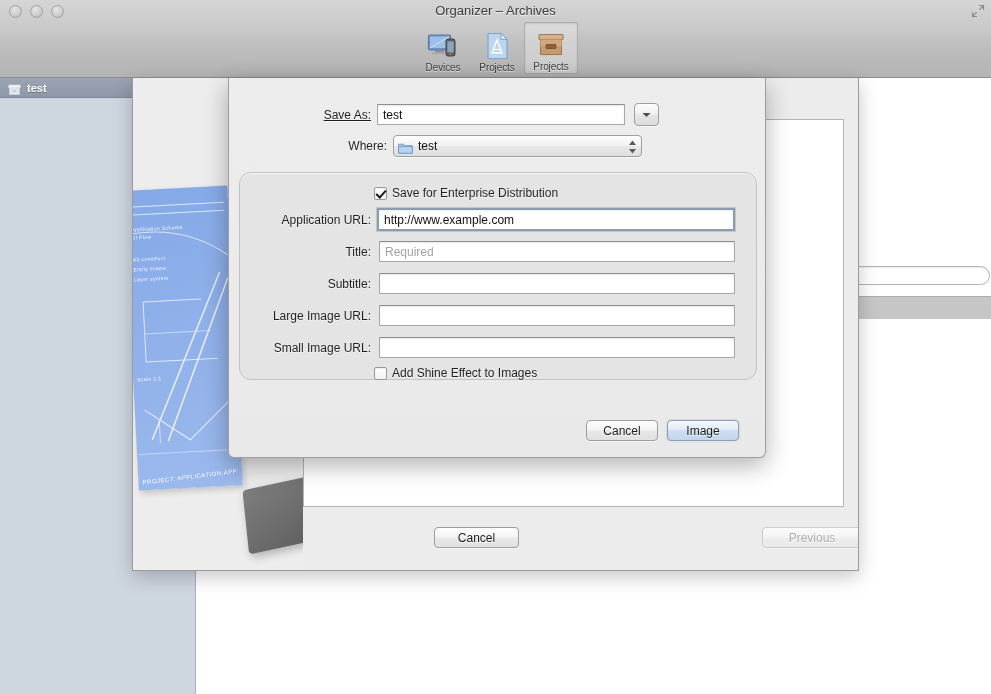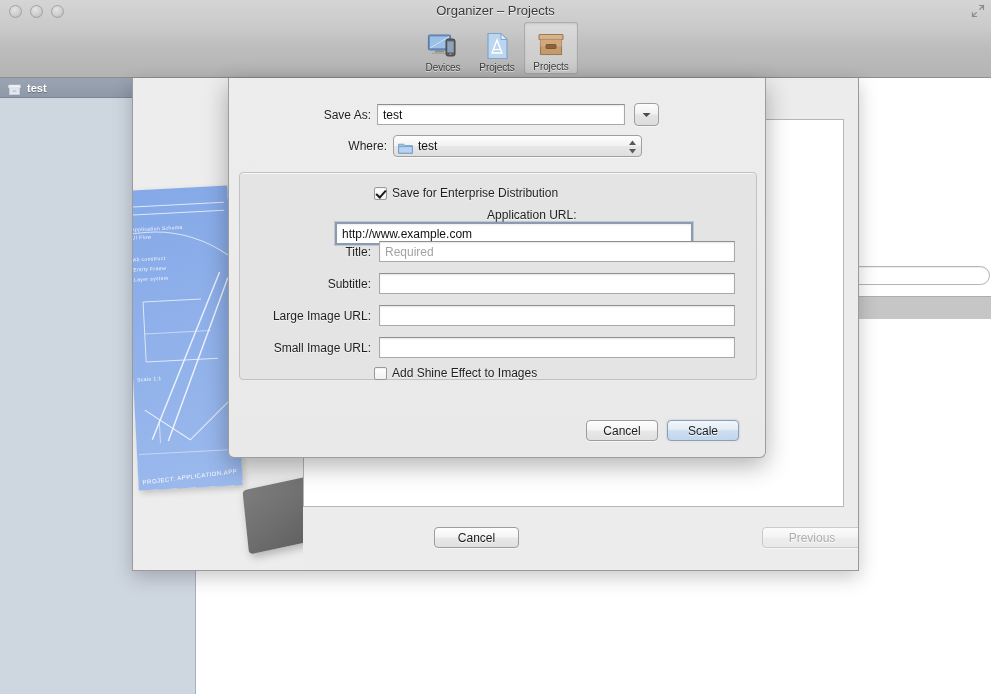--- a/index.html
+++ b/index.html
@@ -276,21 +276,21 @@
     position: absolute; right: 4px; top: 3px;
     width: 9px; height: 16px;
     display: flex; flex-direction: column; align-items: center; justify-content: space-between;
   }
 
   .group-box {
     position: absolute; left: 10px; top: 94px;
     width: 518px; height: 208px;
     background: #e4e4e4;
     border: 1px solid #c2c2c2;
-    border-radius: 4px;
+    border-radius: 12px;
     box-sizing: border-box;
     box-shadow: inset 0 1px 0 rgba(255,255,255,0.7);
   }
 
   .cbox {
     width: 13px; height: 13px;
     background: linear-gradient(to bottom, #ffffff 0%, #f1f1f1 100%);
     border: 1px solid #9a9a9a;
     border-radius: 2px;
     box-sizing: border-box;
@@ -345,21 +345,21 @@
 
   <div class="app-window">
 
     <div class="titlebar">
       <div class="traffic">
         <div class="tl"></div>
         <div class="tl"></div>
         <div class="tl"></div>
       </div>
 
-      <div class="win-title">Organizer – Projects</div>
+      <div class="win-title">Organizer – Archives</div>
 
       <div class="resize-icon">
         <svg width="14" height="14" viewBox="0 0 14 14">
           <path d="M8.5 1.5h4v4M12.5 1.5L8.7 5.3M5.5 12.5h-4v-4M1.5 12.5l3.8-3.8" stroke="#8b8b8b" stroke-width="1.2" fill="none" stroke-linecap="round"></path>
         </svg>
       </div>
 
       <div class="toolbar-items">
 
         <div class="tb-item">
@@ -466,21 +466,21 @@
         <div class="btn" style="position:absolute; left:131px; top:9px; width:85px;">Cancel</div>
         <div class="btn disabled" style="position:absolute; left:459px; top:9px; width:100px;">Previous</div>
 
       </div>
     </div>
   </div>
 
   <div class="sheet">
 
     <div class="row" style="left:0px; top:25px; width:538px;">
-      <div class="lbl" style="width:142px;">Save As:</div>
+      <div class="lbl" style="width:142px;text-decoration:underline;">Save As:</div>
       <input class="tfield" style="width: 248px; margin-left: 6px;" type="text" value="test">
       <div class="disclosure-btn" style="margin-left:9px;">
         <svg width="9" height="6" viewBox="0 0 9 6">
             <path d="M0.5 1 L4.5 5 L8.5 1 z" fill="#4a4a4a"></path>
           </svg>
       </div>
     </div>
 
     <div class="row" style="left:16px; top:57px; width:538px;">
       <div class="lbl" style="width:142px;">Where:</div>
@@ -501,21 +501,21 @@
       </div>
     </div>
 
     <div class="group-box">
 
       <div class="row" style="left:134px; top:13px;">
         <span class="cbox checked"></span>
         <span class="cbox-label">Save for Enterprise Distribution</span>
       </div>
 
-      <div class="row" style="left:12px; top:35px; width:518px;flex-direction:column;">
+      <div class="row" style="left:0px; top:35px; width:518px;">
         <div class="lbl" style="width:131px;">Application URL:</div>
         <input class="tfield focused" style="width: 358px; margin-left: 6px;" type="text" value="http://www.example.com">
       </div>
 
       <div class="row" style="left:0px; top:68px; width:518px;">
         <div class="lbl" style="width:131px;">Title:</div>
         <input class="tfield" style="width: 356px; margin-left: 8px;" type="text" placeholder="Required">
       </div>
 
       <div class="row" style="left:0px; top:132px; width:518px;">
@@ -534,18 +534,18 @@
       </div>
 
       <div class="row" style="left:134px; top:193px;">
         <span class="cbox"></span>
         <span class="cbox-label">Add Shine Effect to Images</span>
       </div>
     </div>
 
     <div class="row" style="left:357px; top:342px;">
       <div class="btn" style="width:72px;">Cancel</div>
-      <div class="btn default" style="width:72px; margin-left:9px;">Scale</div>
+      <div class="btn default" style="width:72px; margin-left:9px;">Image</div>
     </div>
 
   </div>
 
 </div>
 
 </body></html>

